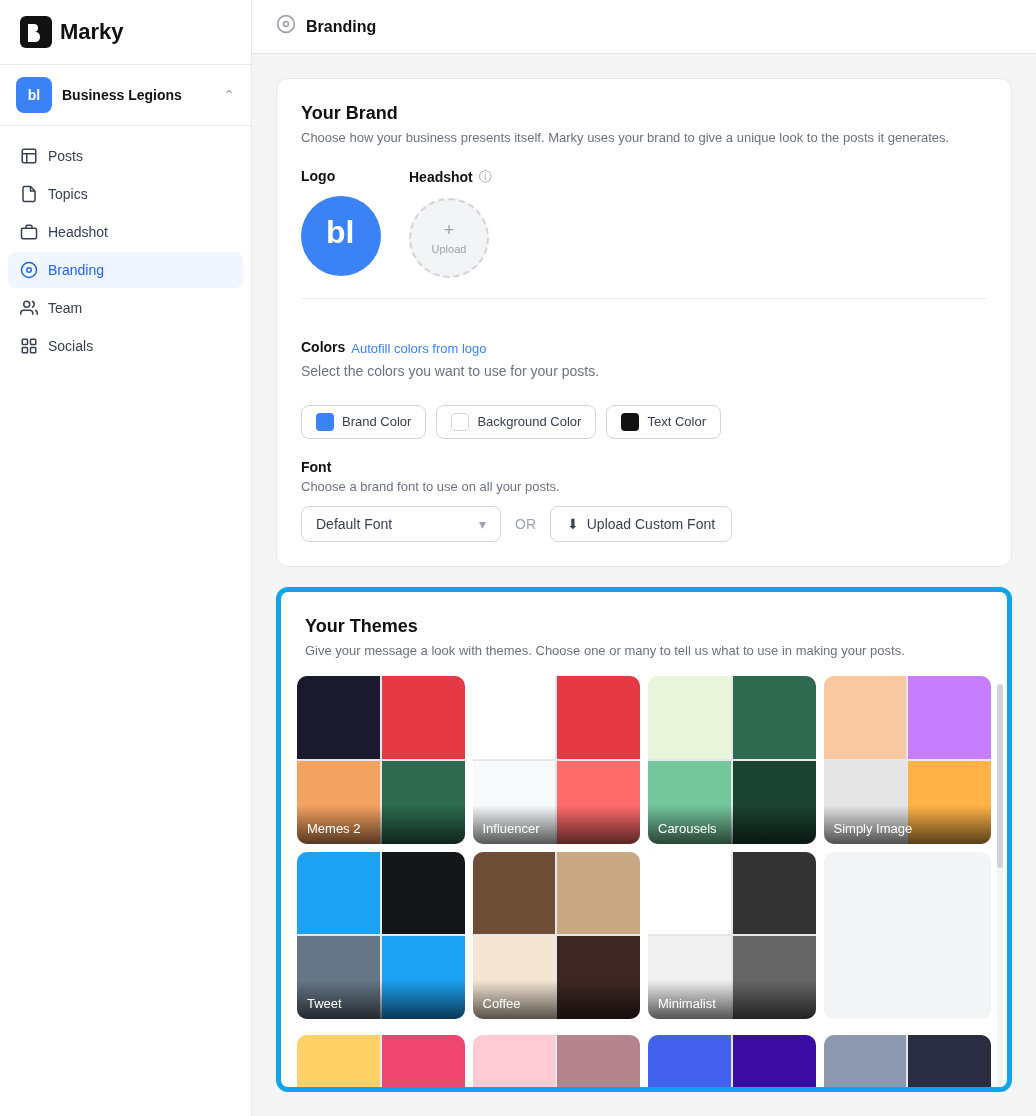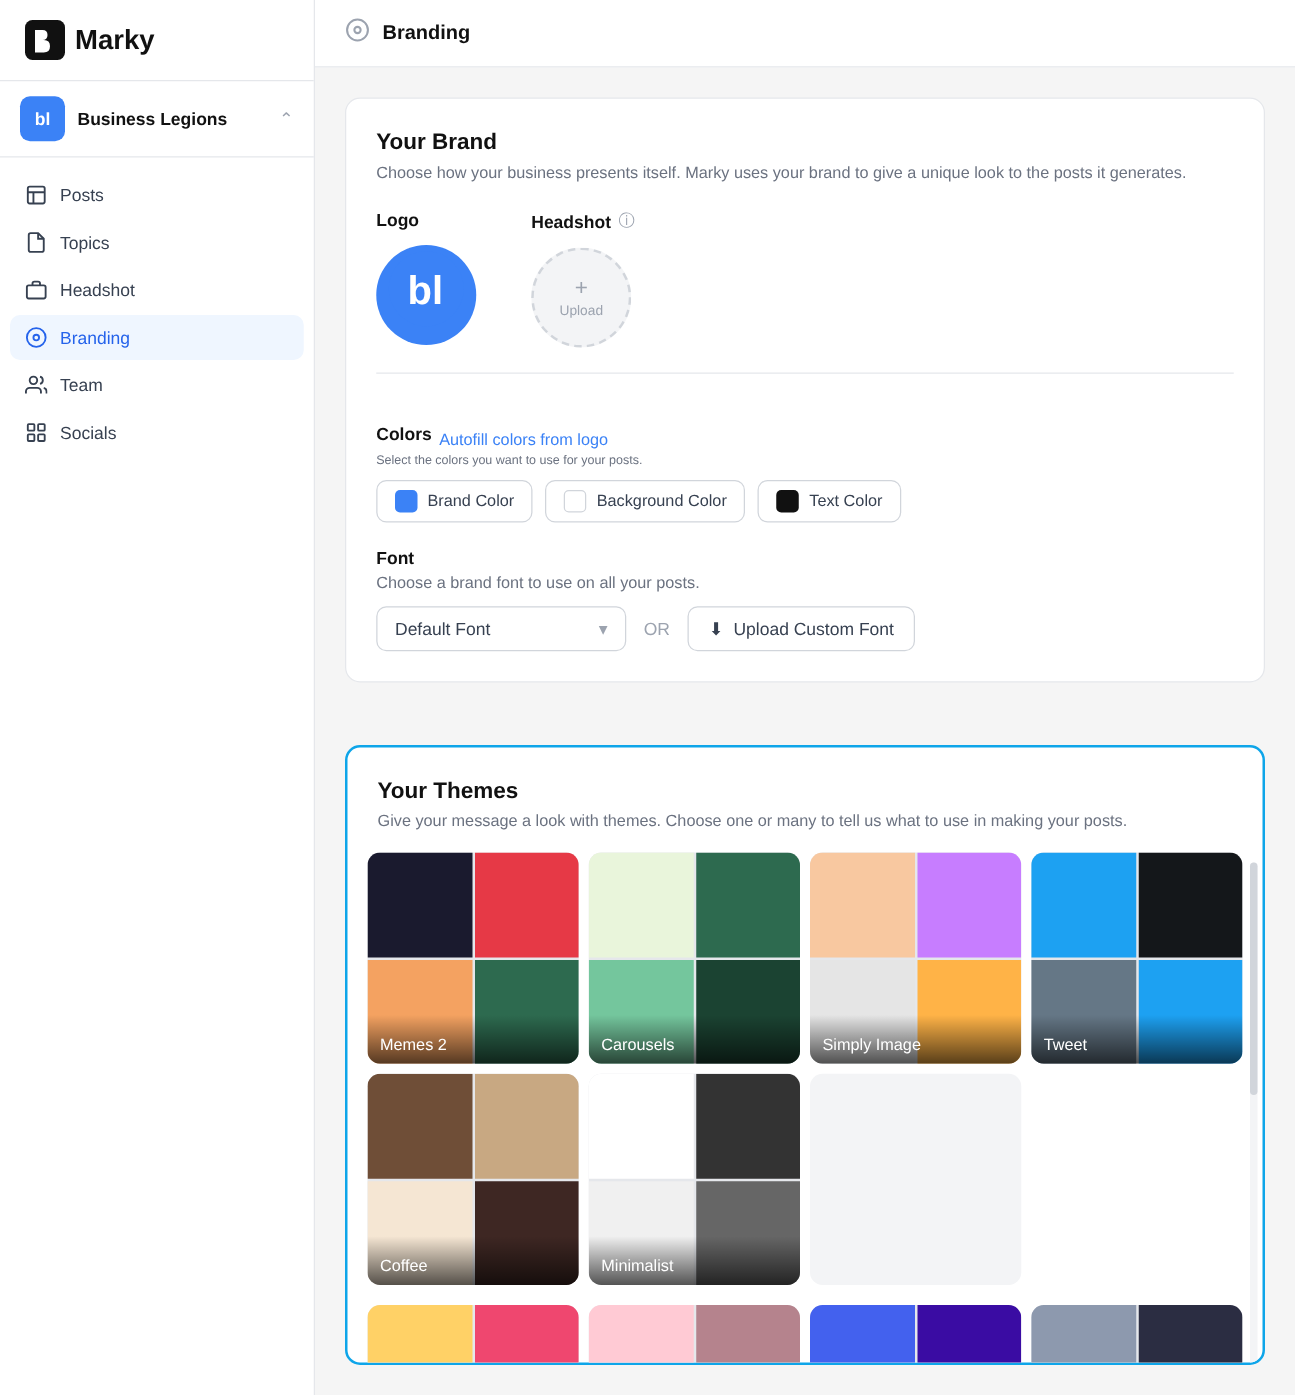--- a/index.html
+++ b/index.html
@@ -132,21 +132,21 @@
     }
     .section-divider {
       border: none;
       border-top: 1px solid #e5e7eb;
       margin: 20px 0;
     }
 
     
     .logo-headshot-row {
       display: flex;
-      gap: 44px;
+      gap: 28px;
       align-items: flex-start;
     }
     .upload-section-label {
       font-size: 14px;
       font-weight: 600;
       color: #111;
       margin-bottom: 12px;
     }
     .logo-preview {
       width: 80px; height: 80px;
@@ -182,23 +182,23 @@
       color: #111;
       margin-bottom: 4px;
     }
     .autofill-link {
       font-size: 13px;
       color: #3b82f6;
       text-decoration: none;
       margin-left: 6px;
     }
     .colors-desc {
-      font-size: 10px;
+      font-size: 14px;
       color: #6b7280;
-      margin-bottom: 10px;
+      margin-bottom: 26px;
     }
     .color-buttons {
       display: flex;
       gap: 10px;
     }
     .color-btn {
       display: flex;
       align-items: center;
       gap: 8px;
       padding: 7px 14px;
@@ -262,23 +262,22 @@
       font-size: 14px;
       color: #374151;
       cursor: pointer;
       font-weight: 500;
     }
 
     
     .themes-card {
       background: #fff;
       border-radius: 12px;
-      border: 2px solid #0ea5e9;
+      border: 5px solid #0ea5e9;
       overflow: hidden;
-      margin-top: 30px;
     }
     .themes-card-inner {
       padding: 24px 24px 16px;
     }
     .themes-grid {
       display: grid;
       grid-template-columns: repeat(4, 1fr);
       gap: 8px;
       padding: 0 16px 16px;
     }
@@ -499,21 +498,21 @@
           <div class="headshot-upload">
             <span class="headshot-plus">+</span>
             <span class="headshot-text">Upload</span>
           </div>
         </div>
       </div>
 
       <hr class="section-divider">
 
       <div>
-        <div style="display:flex; align-items:flex-end; margin-bottom:4px;margin-top:40px;">
+        <div style="display:flex; align-items:center; margin-bottom:4px;margin-top:40px;">
           <span class="colors-section-label">Colors</span>
           <a class="autofill-link" href="#">Autofill colors from logo</a>
         </div>
         <div class="colors-desc">Select the colors you want to use for your posts.</div>
         <div class="color-buttons">
           <button class="color-btn">
             <span class="color-swatch" style="background:#3b82f6;"></span>
             <span>Brand Color</span>
           </button>
           <button class="color-btn">
@@ -556,20 +555,29 @@
           <div class="theme-item">
             <div class="theme-mosaic">
               <div class="mosaic-cell memes2-1"></div>
               <div class="mosaic-cell memes2-2"></div>
               <div class="mosaic-cell memes2-3"></div>
               <div class="mosaic-cell memes2-4"></div>
             </div>
             <div class="theme-label">Memes 2</div>
           </div>
 
+          <div class="theme-item">
+            <div class="theme-mosaic">
+              <div class="mosaic-cell influencer-1"></div>
+              <div class="mosaic-cell influencer-2"></div>
+              <div class="mosaic-cell influencer-3"></div>
+              <div class="mosaic-cell influencer-4"></div>
+            </div>
+            <div class="theme-label">Influencer</div>
+          </div>
 
           <div class="theme-item">
             <div class="theme-mosaic">
               <div class="mosaic-cell carousels-1"></div>
               <div class="mosaic-cell carousels-2"></div>
               <div class="mosaic-cell carousels-3"></div>
               <div class="mosaic-cell carousels-4"></div>
             </div>
             <div class="theme-label">Carousels</div>
           </div>

